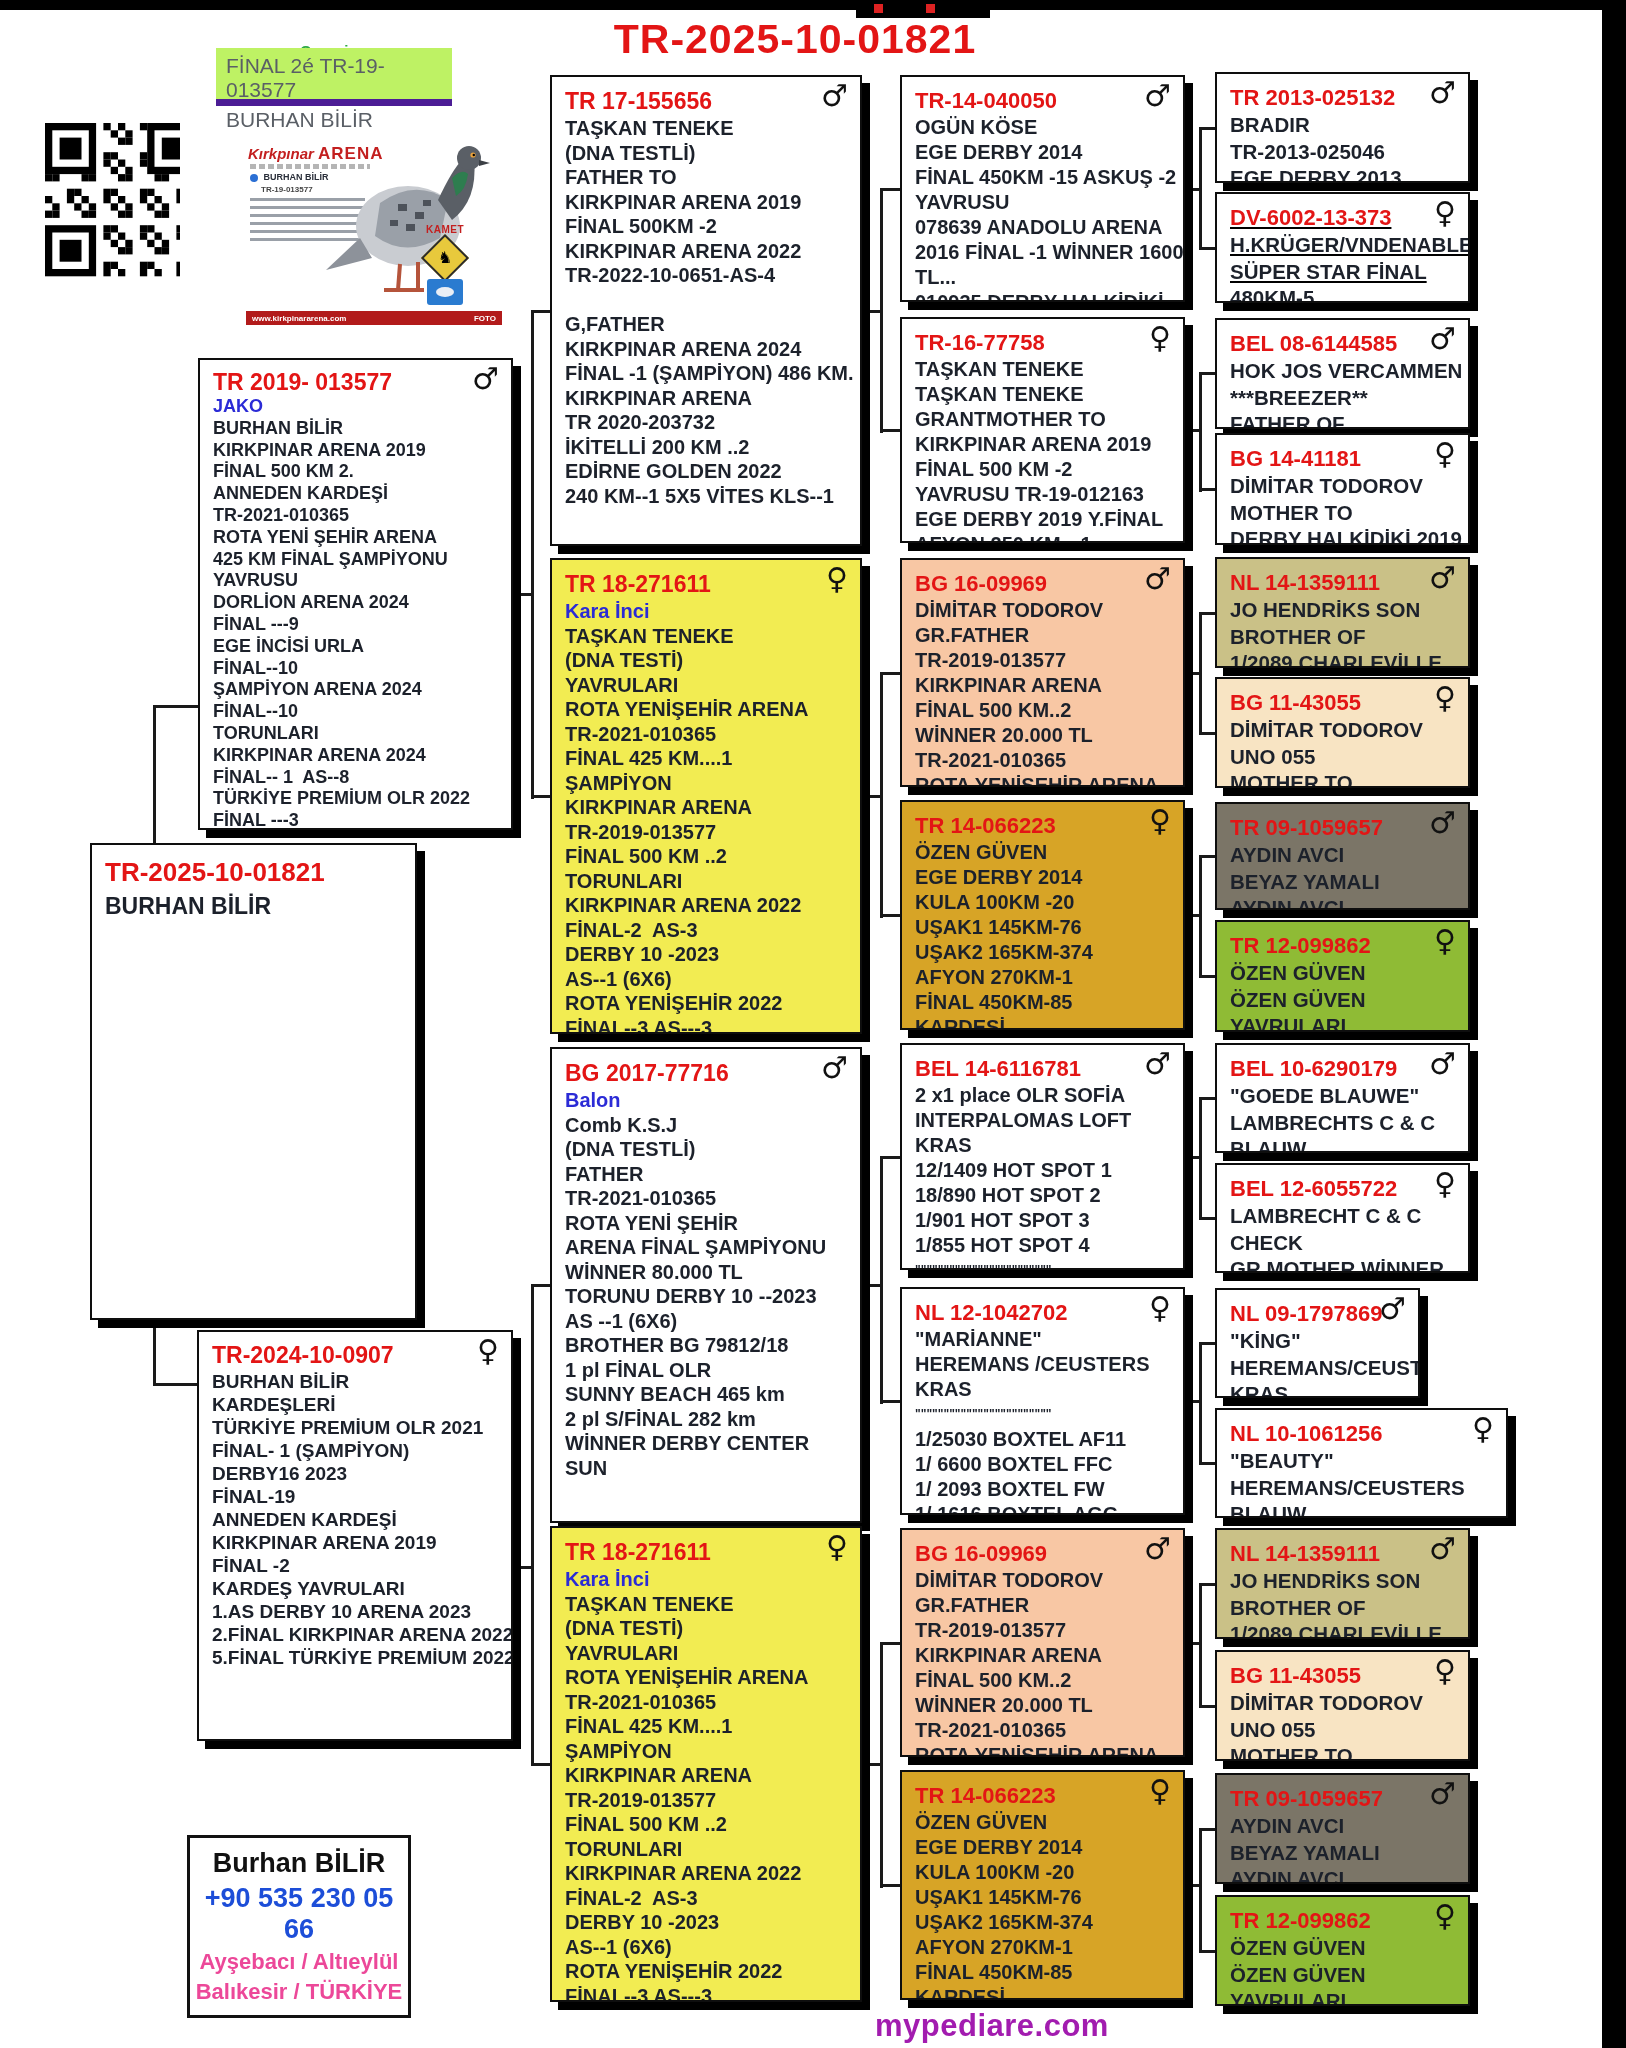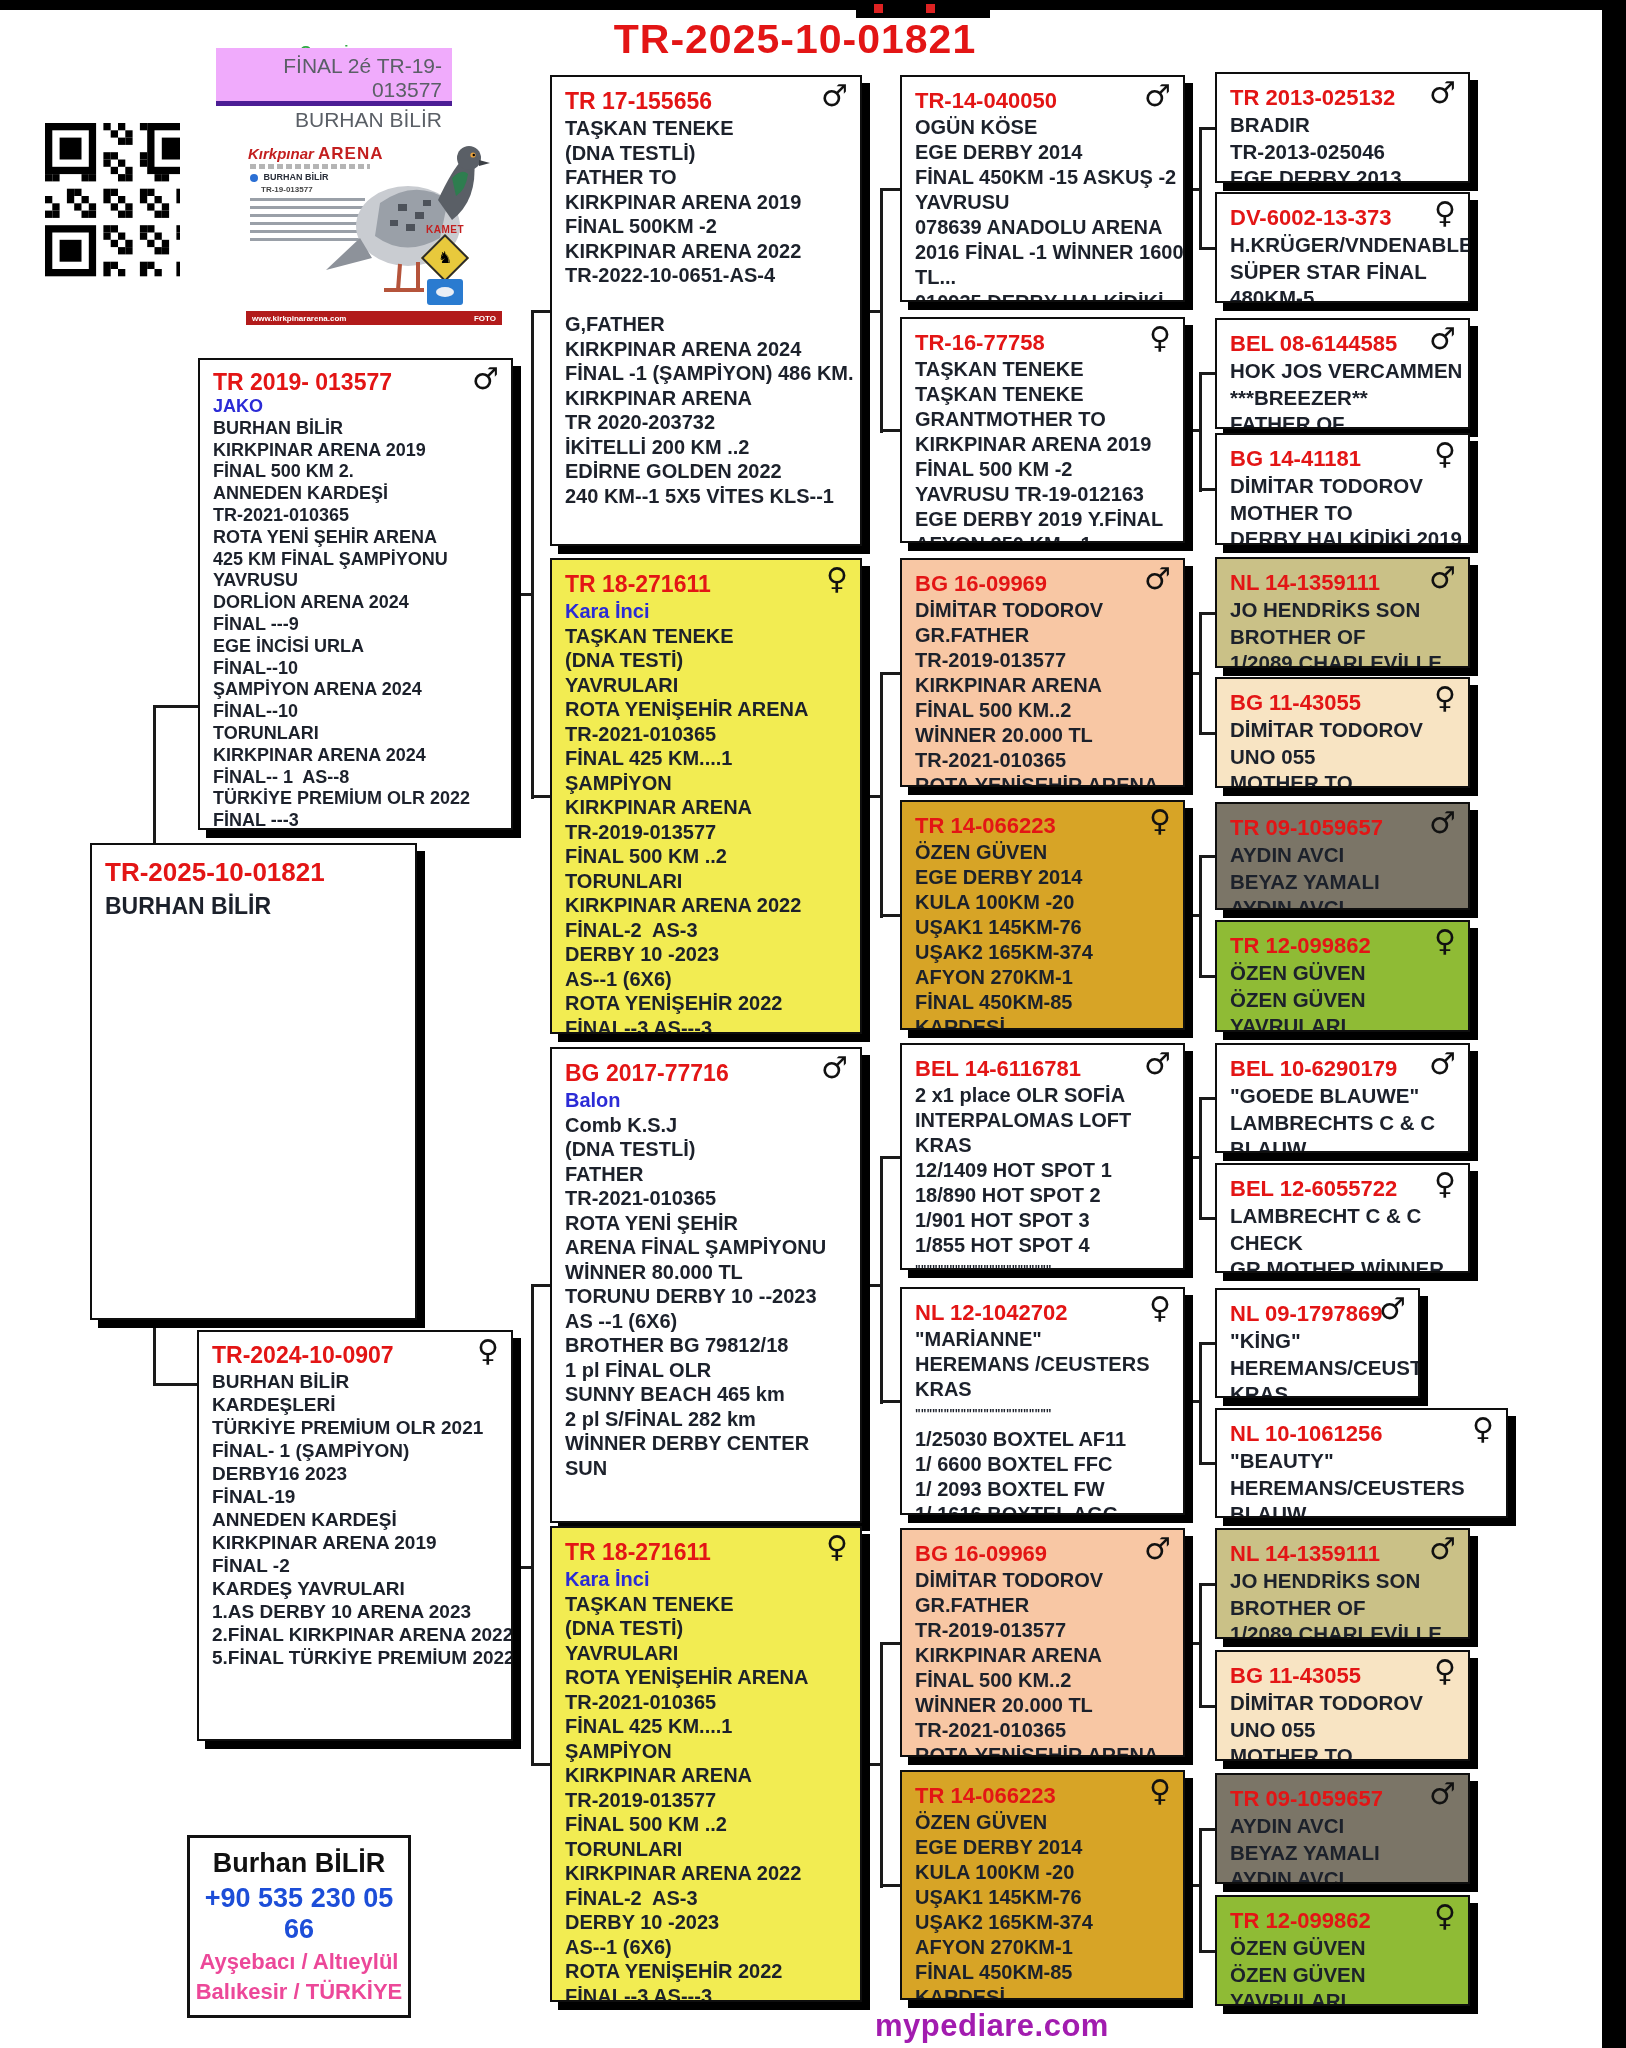--- a/index.html
+++ b/index.html
@@ -23,22 +23,22 @@
   .fs-ggg .bline{font-size:20.5px;line-height:26.5px;} .fs-ggg .ring{font-size:22px;line-height:29px;}
   .fs-jako .bline,.fs-jako .bluename{font-size:18px;line-height:21.8px;} .fs-jako .ring{font-size:23px;line-height:27px;}
   .fs-mother .bline{font-size:19px;line-height:23px;} .fs-mother .ring{font-size:23px;line-height:29px;}
   .fs-subject .bline{font-size:23px;line-height:32px;} .fs-subject .ring{font-size:26px;line-height:36px;}
   .cline{position:absolute;background:#1a1a1a;z-index:1;}
   
   #main-title{position:absolute;left:560px;top:16px;width:470px;text-align:center;
               color:#e31515;font-size:41px;font-weight:700;letter-spacing:1px;z-index:3;}
   
   #green-overlay{position:absolute;left:300px;top:42px;color:#2faa44;font-size:15px;font-weight:700;z-index:3;}
-  #head-card{position:absolute;left:216px;top:48px;width:236px;height:58px;background:#f0abfc;
-             border-bottom:5px solid #4c1d95;z-index:4;padding:6px 10px;box-sizing:border-box;text-align:right;}
+  #head-card{position:absolute;left:216px;top:48px;width:236px;height:58px;background:#bef264;
+             border-bottom:7px solid #4c1d95;z-index:4;padding:6px 10px;box-sizing:border-box;}
   #head-card .l1{color:#5a5f66;font-size:21px;font-weight:400;}
   #head-card .l2{color:#5a5f66;font-size:21px;font-weight:400;margin-top:6px;}
   #photo-block{position:absolute;left:180px;top:106px;width:322px;height:222px;background:#fff;z-index:3;}
   .script-logo{position:absolute;left:68px;top:38px;color:#c31f1f;font-size:15px;font-weight:700;font-style:italic;}
   .script-logo .arena{font-size:17px;letter-spacing:1px;font-style:normal;}
   .logo-sub{position:absolute;left:70px;top:58px;width:120px;height:5px;
             background:repeating-linear-gradient(90deg,#b5b5b5 0 6px,#fff 6px 9px);}
   .person-row{position:absolute;left:70px;top:66px;font-size:9px;font-weight:700;color:#2a2f3a;}
   .person-dot{display:inline-block;width:8px;height:8px;border-radius:50%;background:#2b6fd4;vertical-align:middle;margin-right:3px;}
   .ring-row{position:absolute;left:81px;top:79px;font-size:8px;font-weight:700;color:#444;}
@@ -530,21 +530,21 @@
       <div class="bline">KARDEŞİ</div>
       <span class="sex">♀</span>
     </div>
     <div class="pbox bg-white fs-ggg" style="left: 1215px; top: 72px; width: 255px; height: 111px;">
       <div class="ring">TR 2013-025132</div>
       <div class="bline">BRADIR</div>
       <div class="bline">TR-2013-025046</div>
       <div class="bline">EGE DERBY 2013</div>
       <span class="sex">♂</span>
     </div>
-    <div class="pbox bg-white fs-ggg" style="left: 1215px; top: 192px; width: 255px; height: 111px;">
+    <div class="pbox bg-white fs-ggg" style="left: 1215px; top: 192px; width: 255px; height: 111px; text-decoration: underline;">
       <div class="ring">DV-6002-13-373</div>
       <div class="bline">H.KRÜGER/VNDENABLE</div>
       <div class="bline">SÜPER STAR FİNAL</div>
       <div class="bline">480KM-5</div>
       <span class="sex">♀</span>
     </div>
     <div class="pbox bg-white fs-ggg" style="left: 1215px; top: 318px; width: 255px; height: 111px;">
       <div class="ring">BEL 08-6144585</div>
       <div class="bline">HOK JOS VERCAMMEN</div>
       <div class="bline">***BREEZER**</div>

